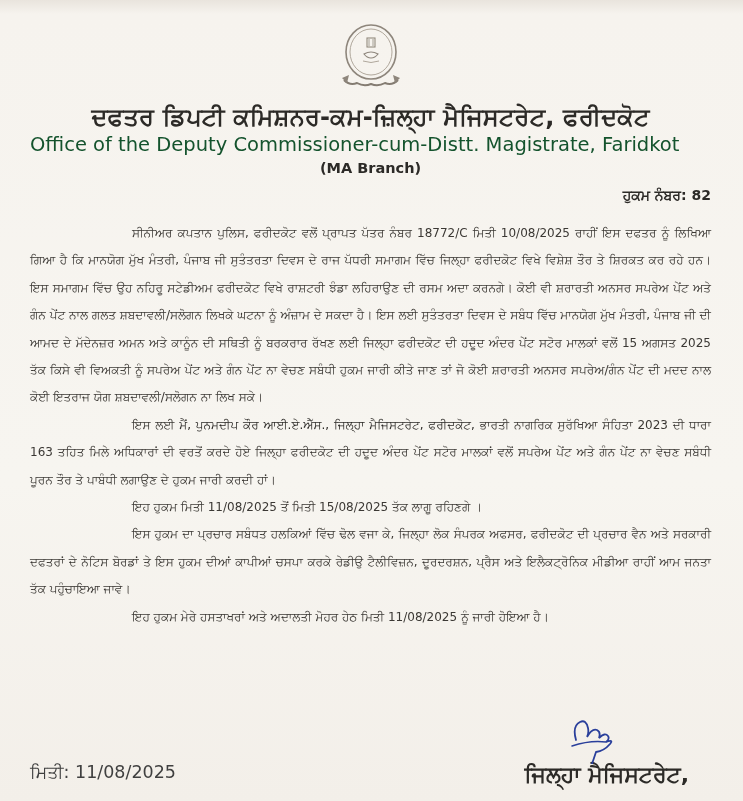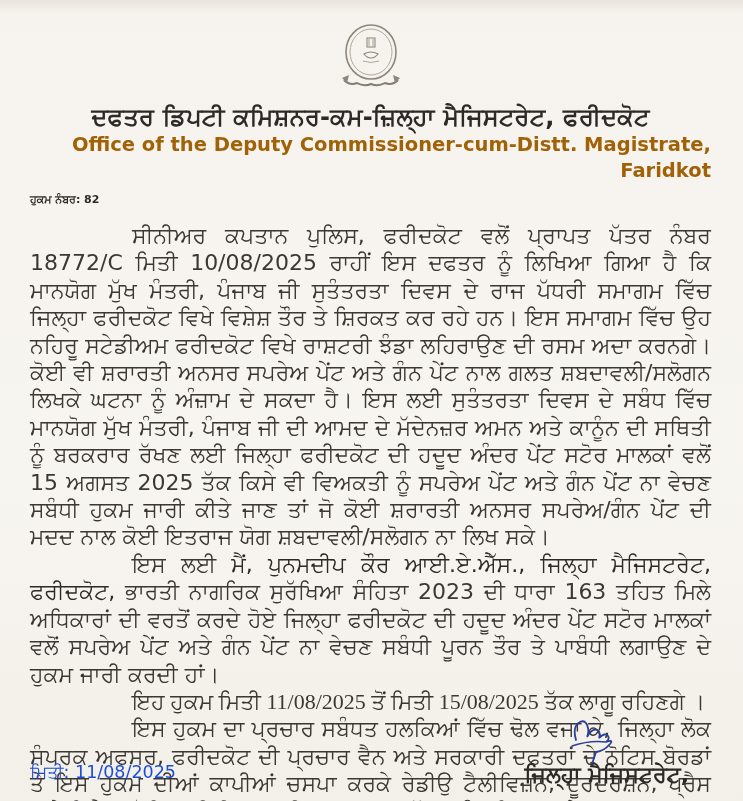--- a/index.html
+++ b/index.html
@@ -16,44 +16,44 @@
     padding: 20px 32px 18px 30px;
     position: relative;
   }
   .emblem-wrap { text-align: center; margin-top: 2px; }
   .header-title-pa {
     text-align: center; font-weight: bold;
     font-size: 24px; line-height: 30px; margin-top: 6px;
     color: #2c2a27; letter-spacing: 0.2px;
   }
   .header-title-en {
-    text-align: right; font-weight: bold;
-    font-size: 19.5px; line-height: 26px; color: #a16207;
+    text-align: left; font-weight: normal;
+    font-size: 19.5px; line-height: 26px; color: #14532d;
   }
   .header-branch {
     text-align: center; font-weight: bold;
     font-size: 14.5px; line-height: 20px; color: #2c2a27;
   }
   .order-no {
-    font-weight: bold; font-size: 11px; margin-top: 9px; color: #2c2a27;
+    font-weight: bold; font-size: 14px; margin-top: 9px; color: #2c2a27; text-align: right;
   }
   .bodytext { margin-top: 16px; }
   .para {
-    font-size: 22px; line-height: 27.4px;
+    font-size: 12px; line-height: 27.4px;
     text-align: justify; text-justify: inter-word;
     margin: 0; color: #3b3834;
   }
   .para.indent { text-indent: 102px; }
-  .para.nojust { text-align: left; font-family: Liberation Serif, serif; }
+  .para.nojust { text-align: left; }
   .bold-inline { font-weight: normal; color: #2c2a27; }
   .footer {
     position: absolute; left: 30px; right: 32px; bottom: 14px;
     display: flex; justify-content: space-between; align-items: flex-end;
   }
-  .footer-date { font-size: 17.5px; color: #1d4ed8; padding-bottom: 4px; }
+  .footer-date { font-size: 17.5px; color: #404040; padding-bottom: 4px; }
   .sig-block { text-align: left; position: relative; padding-right: 22px; }
   .sig-mark { position: relative; left: 34px; top: 6px; }
   .sig-lines {
     font-weight: bold; font-size: 22px; line-height: 25px; color: #2c2a27;
   }
 </style>
 </head>
 <body>
 
 <div class="page">
@@ -68,20 +68,21 @@
       <path d="M34 32 q7 -4 14 0 q-3 4 -7 4 q-4 0 -7 -4 z" fill="none" stroke="#8e867c" stroke-width="1.2"></path>
       <path d="M33 39 q8 3 16 0" fill="none" stroke="#a79e92" stroke-width="0.9"></path>
       <path d="M14 58 q6 6 13 3 q7 4 14 1 q7 3 14 -1 q7 3 13 -3" fill="none" stroke="#847c72" stroke-width="2"></path>
       <path d="M12 56 l7 -3 l-2 8 z" fill="#8e867c"></path>
       <path d="M70 56 l-7 -3 l2 8 z" fill="#8e867c"></path>
     </svg>
   </div>
 
   <div class="header-title-pa">ਦਫਤਰ ਡਿਪਟੀ ਕਮਿਸ਼ਨਰ-ਕਮ-ਜ਼ਿਲ੍ਹਾ ਮੈਜਿਸਟਰੇਟ, ਫਰੀਦਕੋਟ</div>
   <div class="header-title-en">Office of the Deputy Commissioner-cum-Distt. Magistrate, Faridkot</div>
+  <div class="header-branch">(MA Branch)</div>
 
   <div class="order-no">ਹੁਕਮ ਨੰਬਰ: 82</div>
 
   <div class="bodytext">
     <p class="para indent">ਸੀਨੀਅਰ ਕਪਤਾਨ ਪੁਲਿਸ, ਫਰੀਦਕੋਟ ਵਲੋਂ ਪ੍ਰਾਪਤ ਪੱਤਰ ਨੰਬਰ 18772/C ਮਿਤੀ 10/08/2025 ਰਾਹੀਂ ਇਸ ਦਫਤਰ ਨੂੰ ਲਿਖਿਆ ਗਿਆ ਹੈ ਕਿ ਮਾਨਯੋਗ ਮੁੱਖ ਮੰਤਰੀ, ਪੰਜਾਬ ਜੀ ਸੁਤੰਤਰਤਾ ਦਿਵਸ ਦੇ ਰਾਜ ਪੱਧਰੀ ਸਮਾਗਮ ਵਿੱਚ ਜਿਲ੍ਹਾ ਫਰੀਦਕੋਟ ਵਿਖੇ ਵਿਸ਼ੇਸ਼ ਤੌਰ ਤੇ ਸ਼ਿਰਕਤ ਕਰ ਰਹੇ ਹਨ। ਇਸ ਸਮਾਗਮ ਵਿੱਚ ਉਹ ਨਹਿਰੂ ਸਟੇਡੀਅਮ ਫਰੀਦਕੋਟ ਵਿਖੇ ਰਾਸ਼ਟਰੀ ਝੰਡਾ ਲਹਿਰਾਉਣ ਦੀ ਰਸਮ ਅਦਾ ਕਰਨਗੇ। ਕੋਈ ਵੀ ਸ਼ਰਾਰਤੀ ਅਨਸਰ ਸਪਰੇਅ ਪੇਂਟ ਅਤੇ ਗੰਨ ਪੇਂਟ ਨਾਲ ਗਲਤ ਸ਼ਬਦਾਵਲੀ/ਸਲੋਗਨ ਲਿਖਕੇ ਘਟਨਾ ਨੂੰ ਅੰਜ਼ਾਮ ਦੇ ਸਕਦਾ ਹੈ। ਇਸ ਲਈ ਸੁਤੰਤਰਤਾ ਦਿਵਸ ਦੇ ਸਬੰਧ ਵਿੱਚ ਮਾਨਯੋਗ ਮੁੱਖ ਮੰਤਰੀ, ਪੰਜਾਬ ਜੀ ਦੀ ਆਮਦ ਦੇ ਮੱਦੇਨਜ਼ਰ ਅਮਨ ਅਤੇ ਕਾਨੂੰਨ ਦੀ ਸਥਿਤੀ ਨੂੰ ਬਰਕਰਾਰ ਰੱਖਣ ਲਈ ਜਿਲ੍ਹਾ ਫਰੀਦਕੋਟ ਦੀ ਹਦੂਦ ਅੰਦਰ ਪੇਂਟ ਸਟੋਰ ਮਾਲਕਾਂ ਵਲੋਂ 15 ਅਗਸਤ 2025 ਤੱਕ ਕਿਸੇ ਵੀ ਵਿਅਕਤੀ ਨੂੰ ਸਪਰੇਅ ਪੇਂਟ ਅਤੇ ਗੰਨ ਪੇਂਟ ਨਾ ਵੇਚਣ ਸਬੰਧੀ ਹੁਕਮ ਜਾਰੀ ਕੀਤੇ ਜਾਣ ਤਾਂ ਜੋ ਕੋਈ ਸ਼ਰਾਰਤੀ ਅਨਸਰ ਸਪਰੇਅ/ਗੰਨ ਪੇਂਟ ਦੀ ਮਦਦ ਨਾਲ ਕੋਈ ਇਤਰਾਜ ਯੋਗ ਸ਼ਬਦਾਵਲੀ/ਸਲੋਗਨ ਨਾ ਲਿਖ ਸਕੇ।</p>
     <p class="para indent"><span>ਇਸ ਲਈ </span><span class="bold-inline">ਮੈਂ, ਪੁਨਮਦੀਪ ਕੌਰ ਆਈ.ਏ.ਐੱਸ., ਜਿਲ੍ਹਾ ਮੈਜਿਸਟਰੇਟ, ਫਰੀਦਕੋਟ,</span><span> ਭਾਰਤੀ ਨਾਗਰਿਕ ਸੁਰੱਖਿਆ ਸੰਹਿਤਾ 2023 ਦੀ ਧਾਰਾ 163 ਤਹਿਤ ਮਿਲੇ ਅਧਿਕਾਰਾਂ ਦੀ ਵਰਤੋਂ ਕਰਦੇ ਹੋਏ ਜਿਲ੍ਹਾ ਫਰੀਦਕੋਟ ਦੀ ਹਦੂਦ ਅੰਦਰ ਪੇਂਟ ਸਟੋਰ ਮਾਲਕਾਂ ਵਲੋਂ ਸਪਰੇਅ ਪੇਂਟ ਅਤੇ ਗੰਨ ਪੇਂਟ ਨਾ ਵੇਚਣ ਸਬੰਧੀ ਪੂਰਨ ਤੌਰ ਤੇ ਪਾਬੰਧੀ ਲਗਾਉਣ ਦੇ ਹੁਕਮ ਜਾਰੀ ਕਰਦੀ ਹਾਂ।</span></p>
     <p class="para indent nojust">ਇਹ ਹੁਕਮ ਮਿਤੀ 11/08/2025 ਤੋਂ ਮਿਤੀ 15/08/2025 ਤੱਕ ਲਾਗੂ ਰਹਿਣਗੇ ।</p>
     <p class="para indent">ਇਸ ਹੁਕਮ ਦਾ ਪ੍ਰਚਾਰ ਸਬੰਧਤ ਹਲਕਿਆਂ ਵਿੱਚ ਢੋਲ ਵਜਾ ਕੇ, ਜਿਲ੍ਹਾ ਲੋਕ ਸੰਪਰਕ ਅਫਸਰ, ਫਰੀਦਕੋਟ ਦੀ ਪ੍ਰਚਾਰ ਵੈਨ ਅਤੇ ਸਰਕਾਰੀ ਦਫਤਰਾਂ ਦੇ ਨੋਟਿਸ ਬੋਰਡਾਂ ਤੇ ਇਸ ਹੁਕਮ ਦੀਆਂ ਕਾਪੀਆਂ ਚਸਪਾ ਕਰਕੇ ਰੇਡੀਉ ਟੈਲੀਵਿਜ਼ਨ, ਦੂਰਦਰਸ਼ਨ, ਪ੍ਰੈਸ ਅਤੇ ਇਲੈਕਟ੍ਰੋਨਿਕ ਮੀਡੀਆ ਰਾਹੀਂ ਆਮ ਜਨਤਾ ਤੱਕ ਪਹੁੰਚਾਇਆ ਜਾਵੇ।</p>
     <p class="para indent nojust">ਇਹ ਹੁਕਮ ਮੇਰੇ ਹਸਤਾਖਰਾਂ ਅਤੇ ਅਦਾਲਤੀ ਮੋਹਰ ਹੇਠ ਮਿਤੀ 11/08/2025 ਨੂੰ ਜਾਰੀ ਹੋਇਆ ਹੈ।</p>
   </div>

